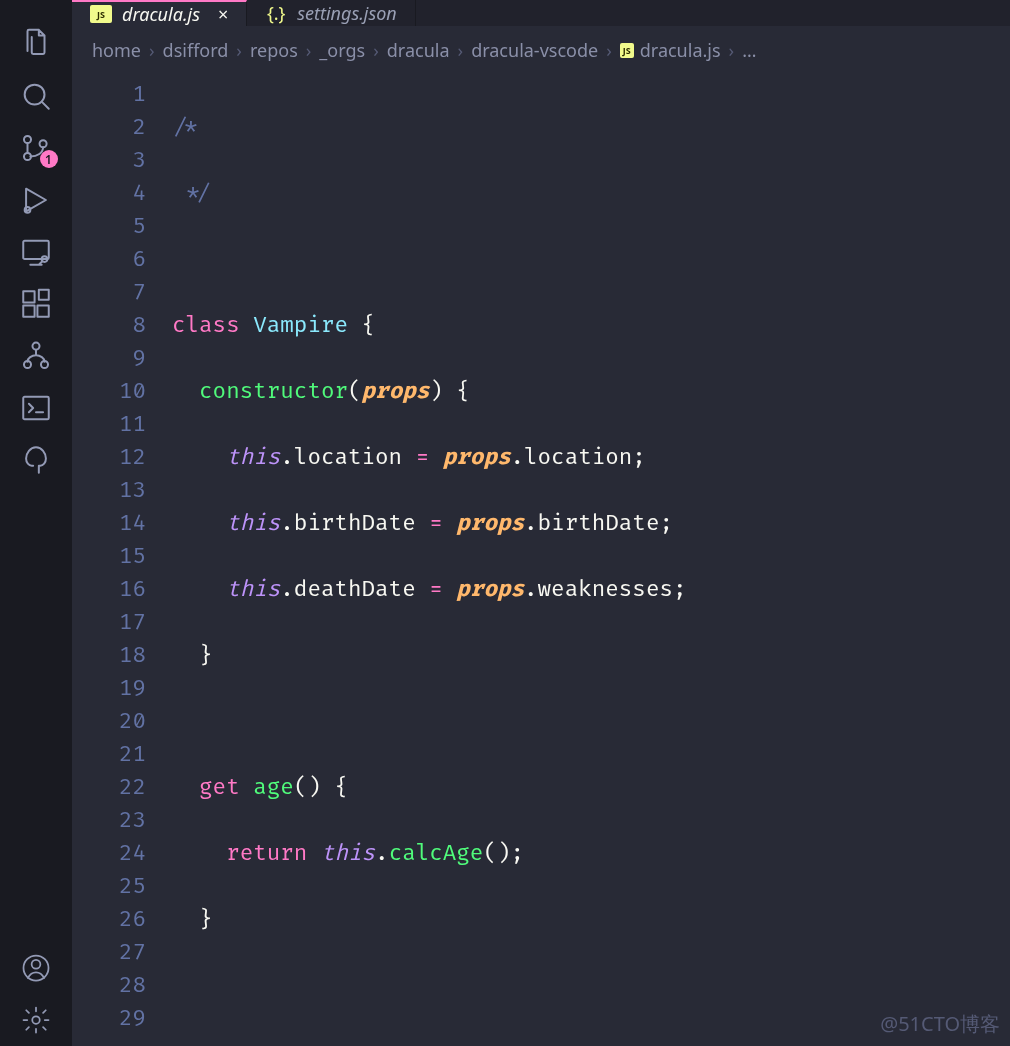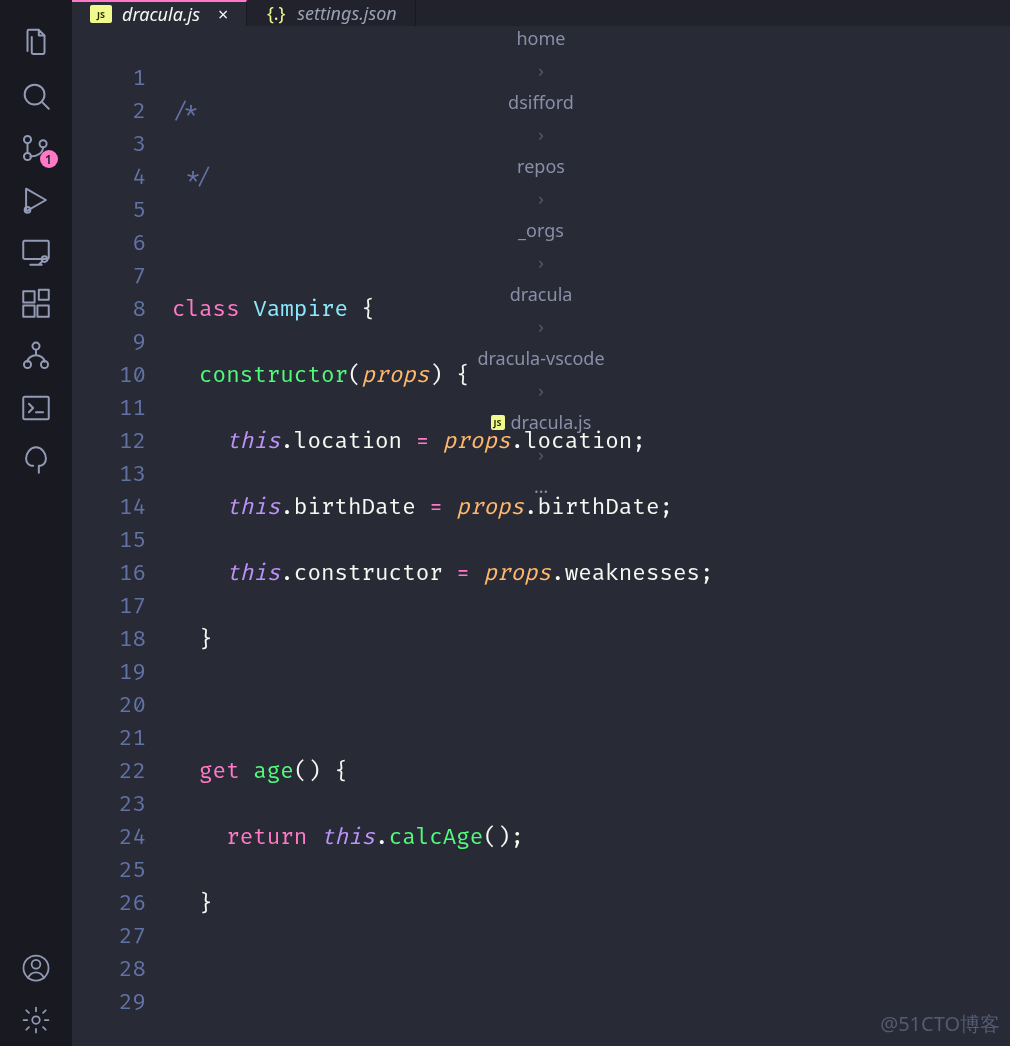--- a/index.html
+++ b/index.html
@@ -50,21 +50,21 @@
   .activity-item.bottom svg { width:30px; height:30px; }
   .badge {
     position:absolute; bottom:6px; right:14px;
     background:#ff79c6; color:#191a21;
     font-size:12px; font-weight:600;
     min-width:18px; height:18px; border-radius:9px;
     display:flex; align-items:center; justify-content:center;
     padding:0 4px;
   }
   
-  .main { flex:1; display:flex; flex-direction:column; background:var(--bg); }
+  .main { flex:1; display:flex; flex-direction:column; background:var(--bg);gap:12px; }
   .tabs {
     height:52px;
     display:flex;
     background: var(--bg-darker);
   }
   .tab {
     display:flex; align-items:center; gap:10px;
     padding:0 18px;
     background: var(--bg-darker);
     color:#9aa0b5;
@@ -87,21 +87,20 @@
   .file-icon.js { background:#f1fa8c; color:#2d2d00; border-radius:2px; padding:1px 2px;}
   .file-icon.json { color:#f1fa8c; font-weight:400; font-size:18px;}
   
   .crumbs {
     height:32px;
     display:flex; align-items:center; gap:8px;
     padding:0 20px;
     color:#8a8fa8;
     font-size:18px;
     background:var(--bg);
-    flex-direction:column;
   }
   .crumbs .sep { color:#555a75; }
   .crumbs .seg { display:flex; align-items:center; gap:6px; }
   .crumbs .js-icon {
     background:#f1fa8c; color:#2d2d00; font-size:9px; font-weight:700;
     padding:1px 3px; border-radius:2px;
   }
   
   .editor {
     flex:1;
@@ -118,21 +117,21 @@
     padding-right:26px;
     user-select:none;
   }
   .gutter div { height:33px; }
   .code { flex:1; white-space:pre; color:var(--fg);}
   .w { color:var(--fg); }
   .c { color:var(--comment); }
   .pk { color:var(--pink); }
   .cy2 { color:var(--cyan);margin-top:32px; }
   .gn { color:var(--green); }
-  .or { color:var(--orange); font-style:italic;}
+  .or { color:var(--orange); font-style:italic;font-weight:bold;}
   .pu { color:var(--purple); font-style:italic;margin-top:32px;}
   .op { color:var(--pink); }
   .kw { color:var(--pink); }
   .watermark {
     position:absolute; right:10px; bottom:8px;
     color:#555a75; font-size:20px;
   }
 </style>
 </head>
 <body>
@@ -283,21 +282,21 @@
         <div>29</div>
       </div>
     <div class="code" id="code">
 <div><span class="c">/*</span></div>
 <div><span class="c"> */</span></div>
 <div> </div>
 <div><span class="kw">class</span> <span class="cy2">Vampire</span> <span class="w">{</span></div>
 <div>  <span class="gn">constructor</span><span class="w">(</span><span class="or">props</span><span class="w">) {</span></div>
 <div>    <span class="pu">this</span><span class="w">.location </span><span class="op">=</span> <span class="or">props</span><span class="w">.location;</span></div>
 <div>    <span class="pu">this</span><span class="w">.birthDate </span><span class="op">=</span> <span class="or">props</span><span class="w">.birthDate;</span></div>
-<div>    <span class="pu">this</span><span class="w">.constructor </span><span class="op">=</span> <span class="or">props</span><span class="w">.weaknesses;</span></div>
+<div>    <span class="pu">this</span><span class="w">.deathDate </span><span class="op">=</span> <span class="or">props</span><span class="w">.weaknesses;</span></div>
 <div>  <span class="w">}</span></div>
 <div> </div>
 <div>  <span class="kw">get</span> <span class="gn">age</span><span class="w">() {</span></div>
 <div>    <span class="kw">return</span> <span class="pu">this</span><span class="w">.</span><span class="gn">calcAge</span><span class="w">();</span></div>
 <div>  <span class="w">}</span></div>
 
 
 
 
 

